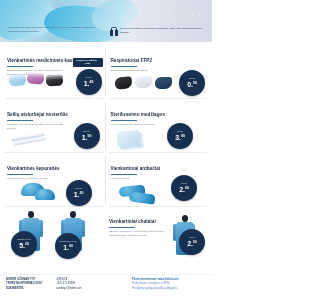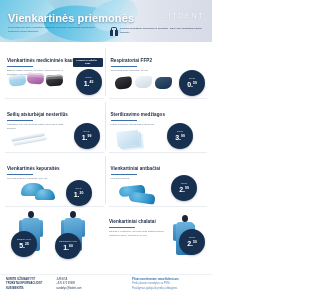--- a/index.html
+++ b/index.html
@@ -174,23 +174,22 @@
 <body>
 
 <div class="page">
 
   <div class="hero">
     <div class="hero-glove-a"></div>
     <div class="hero-glove-b"></div>
     <div class="hero-glove-c"></div>
     <div class="hero-fade"></div>
 
-    <div class="hero-title">Vienkartinės priemonės</div>
     <div class="hero-sub">Plačiausias kokybiškų vienkartinių apsaugos priemonių pasirinkimas odontologijos klinikoms ir grožio salonams.</div>
-    <div class="logo">LITDENT</div>
+    <div class="logo">NORITE</div>
 
     <div class="promo">
       <div class="promo-gift">
         <div class="bow"></div>
           <div class="box"></div>
           <div class="band"></div>
       </div>
       <div class="promo-text">Perkant vienkartinių priemonių už 100 EUR - DOVANŲ vienkartinių kaukių pakuotė!</div>
     </div>
   </div>

